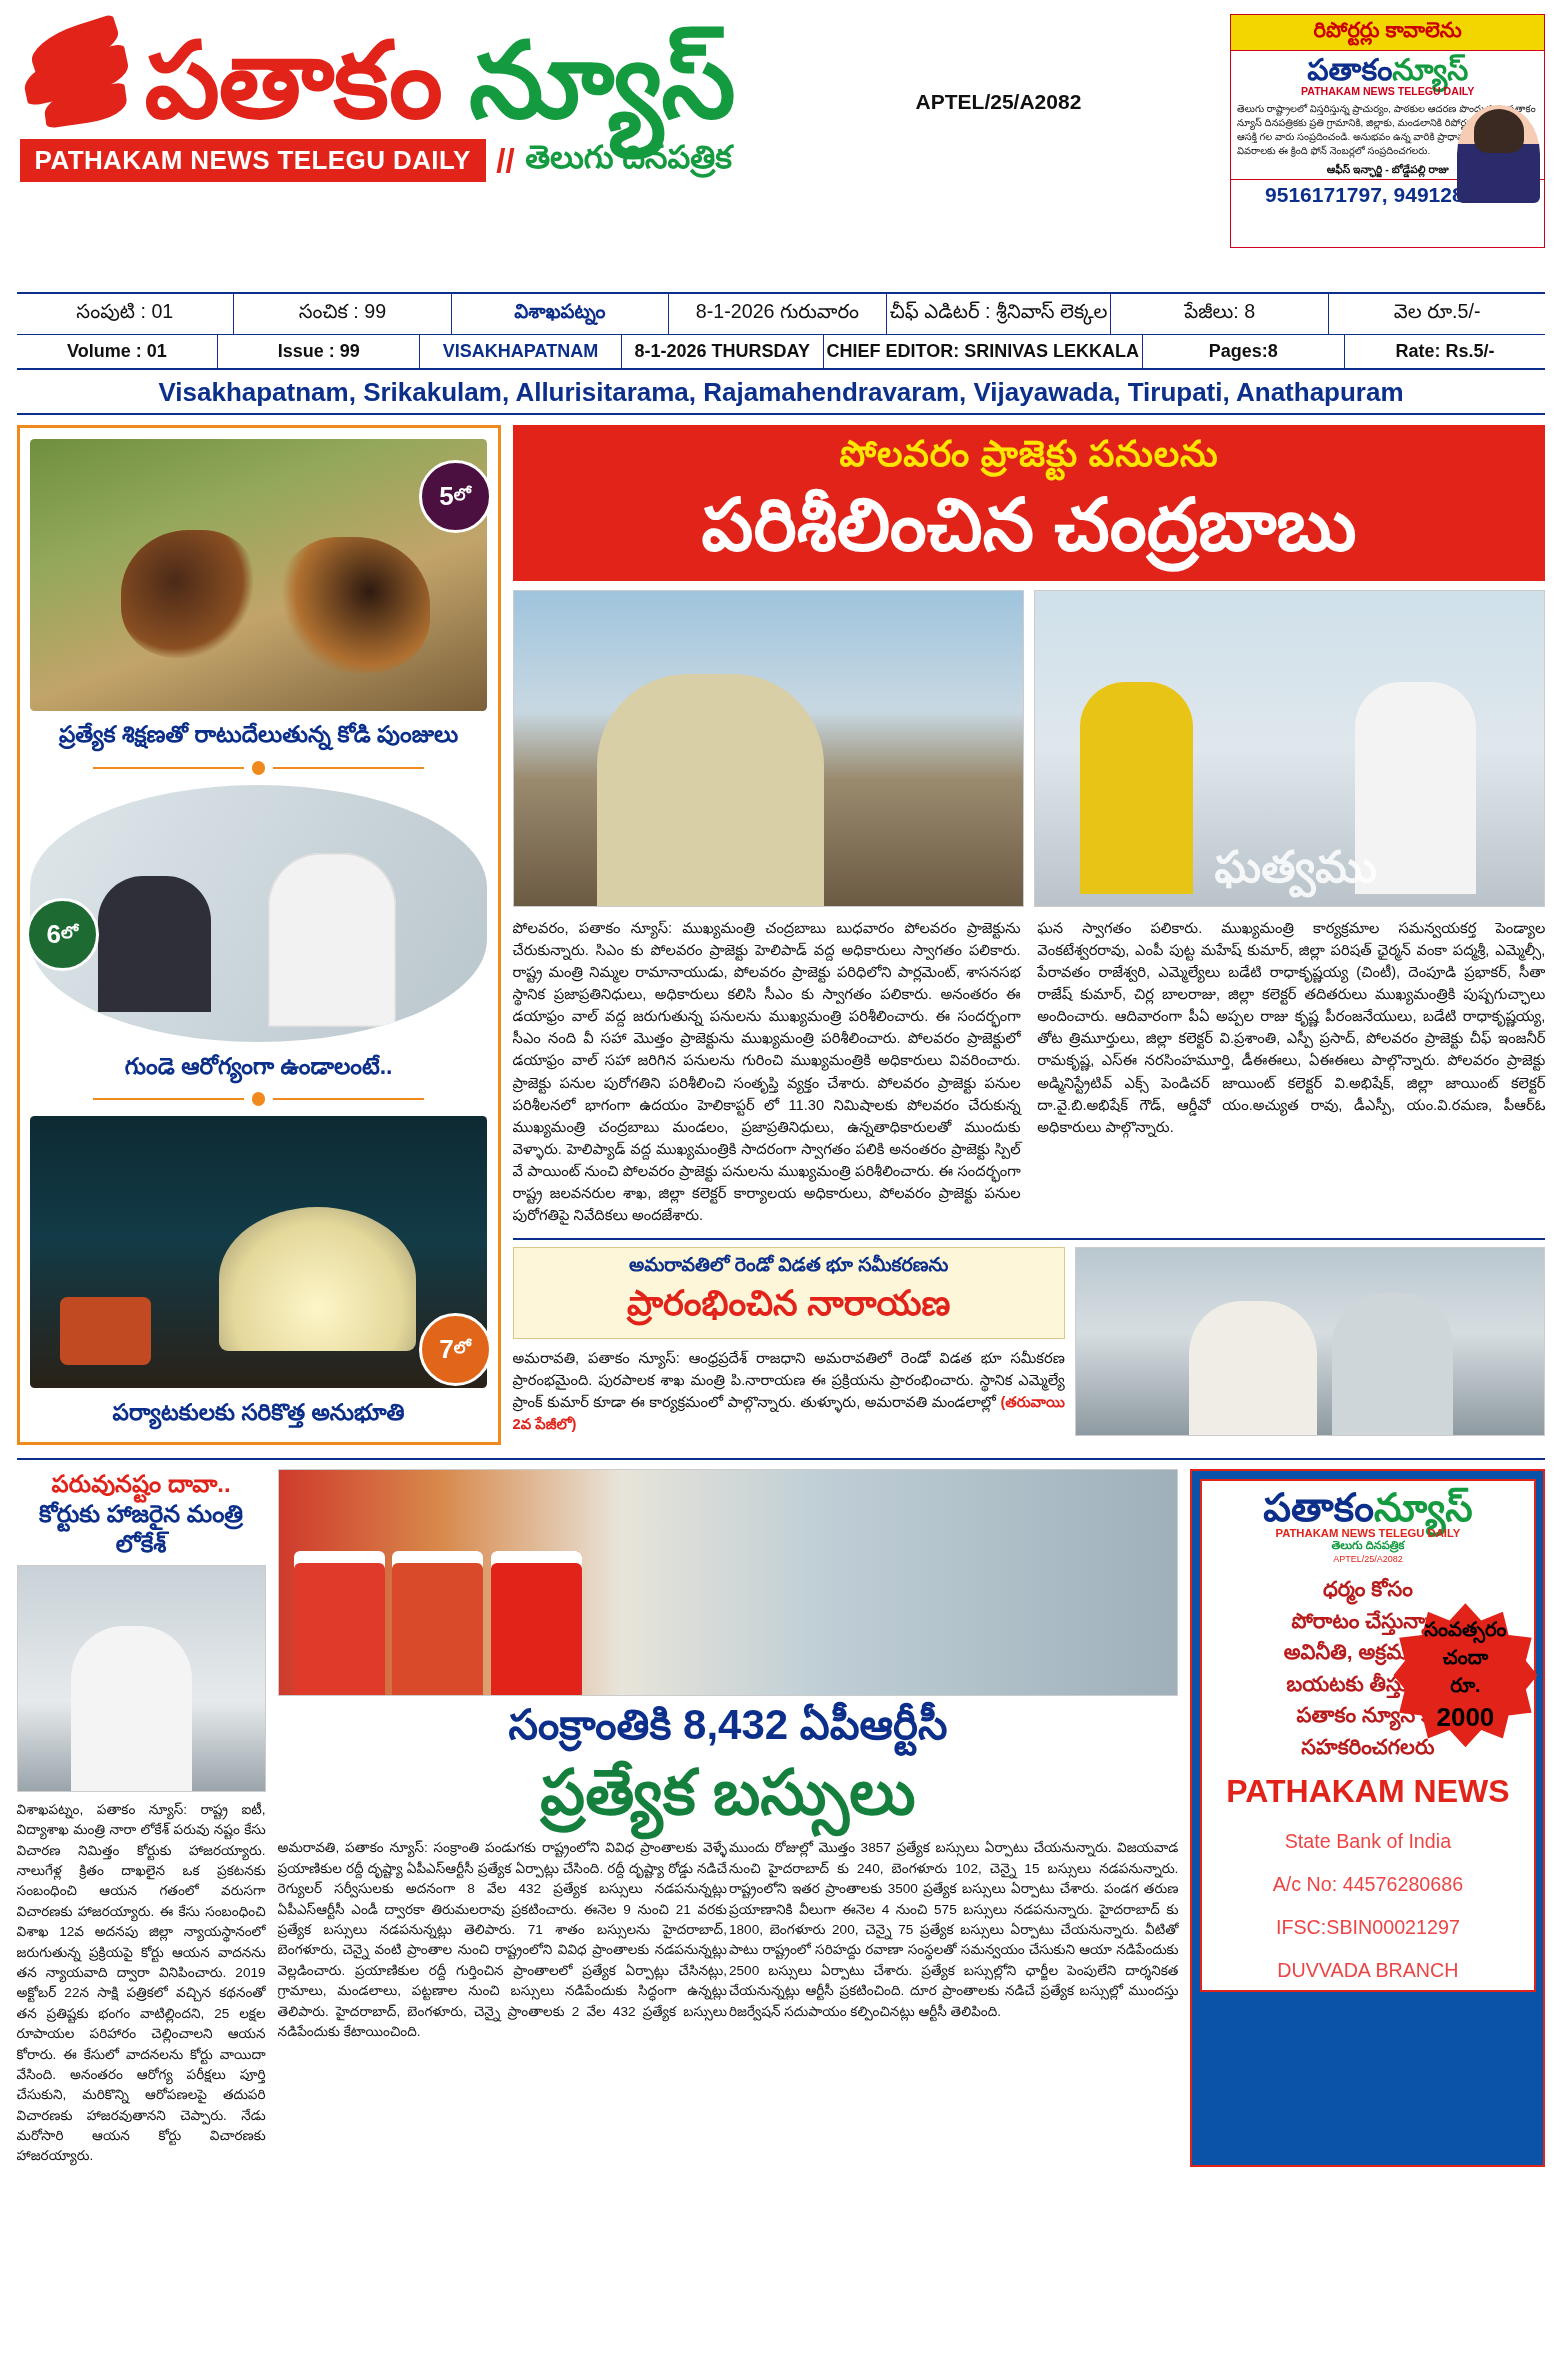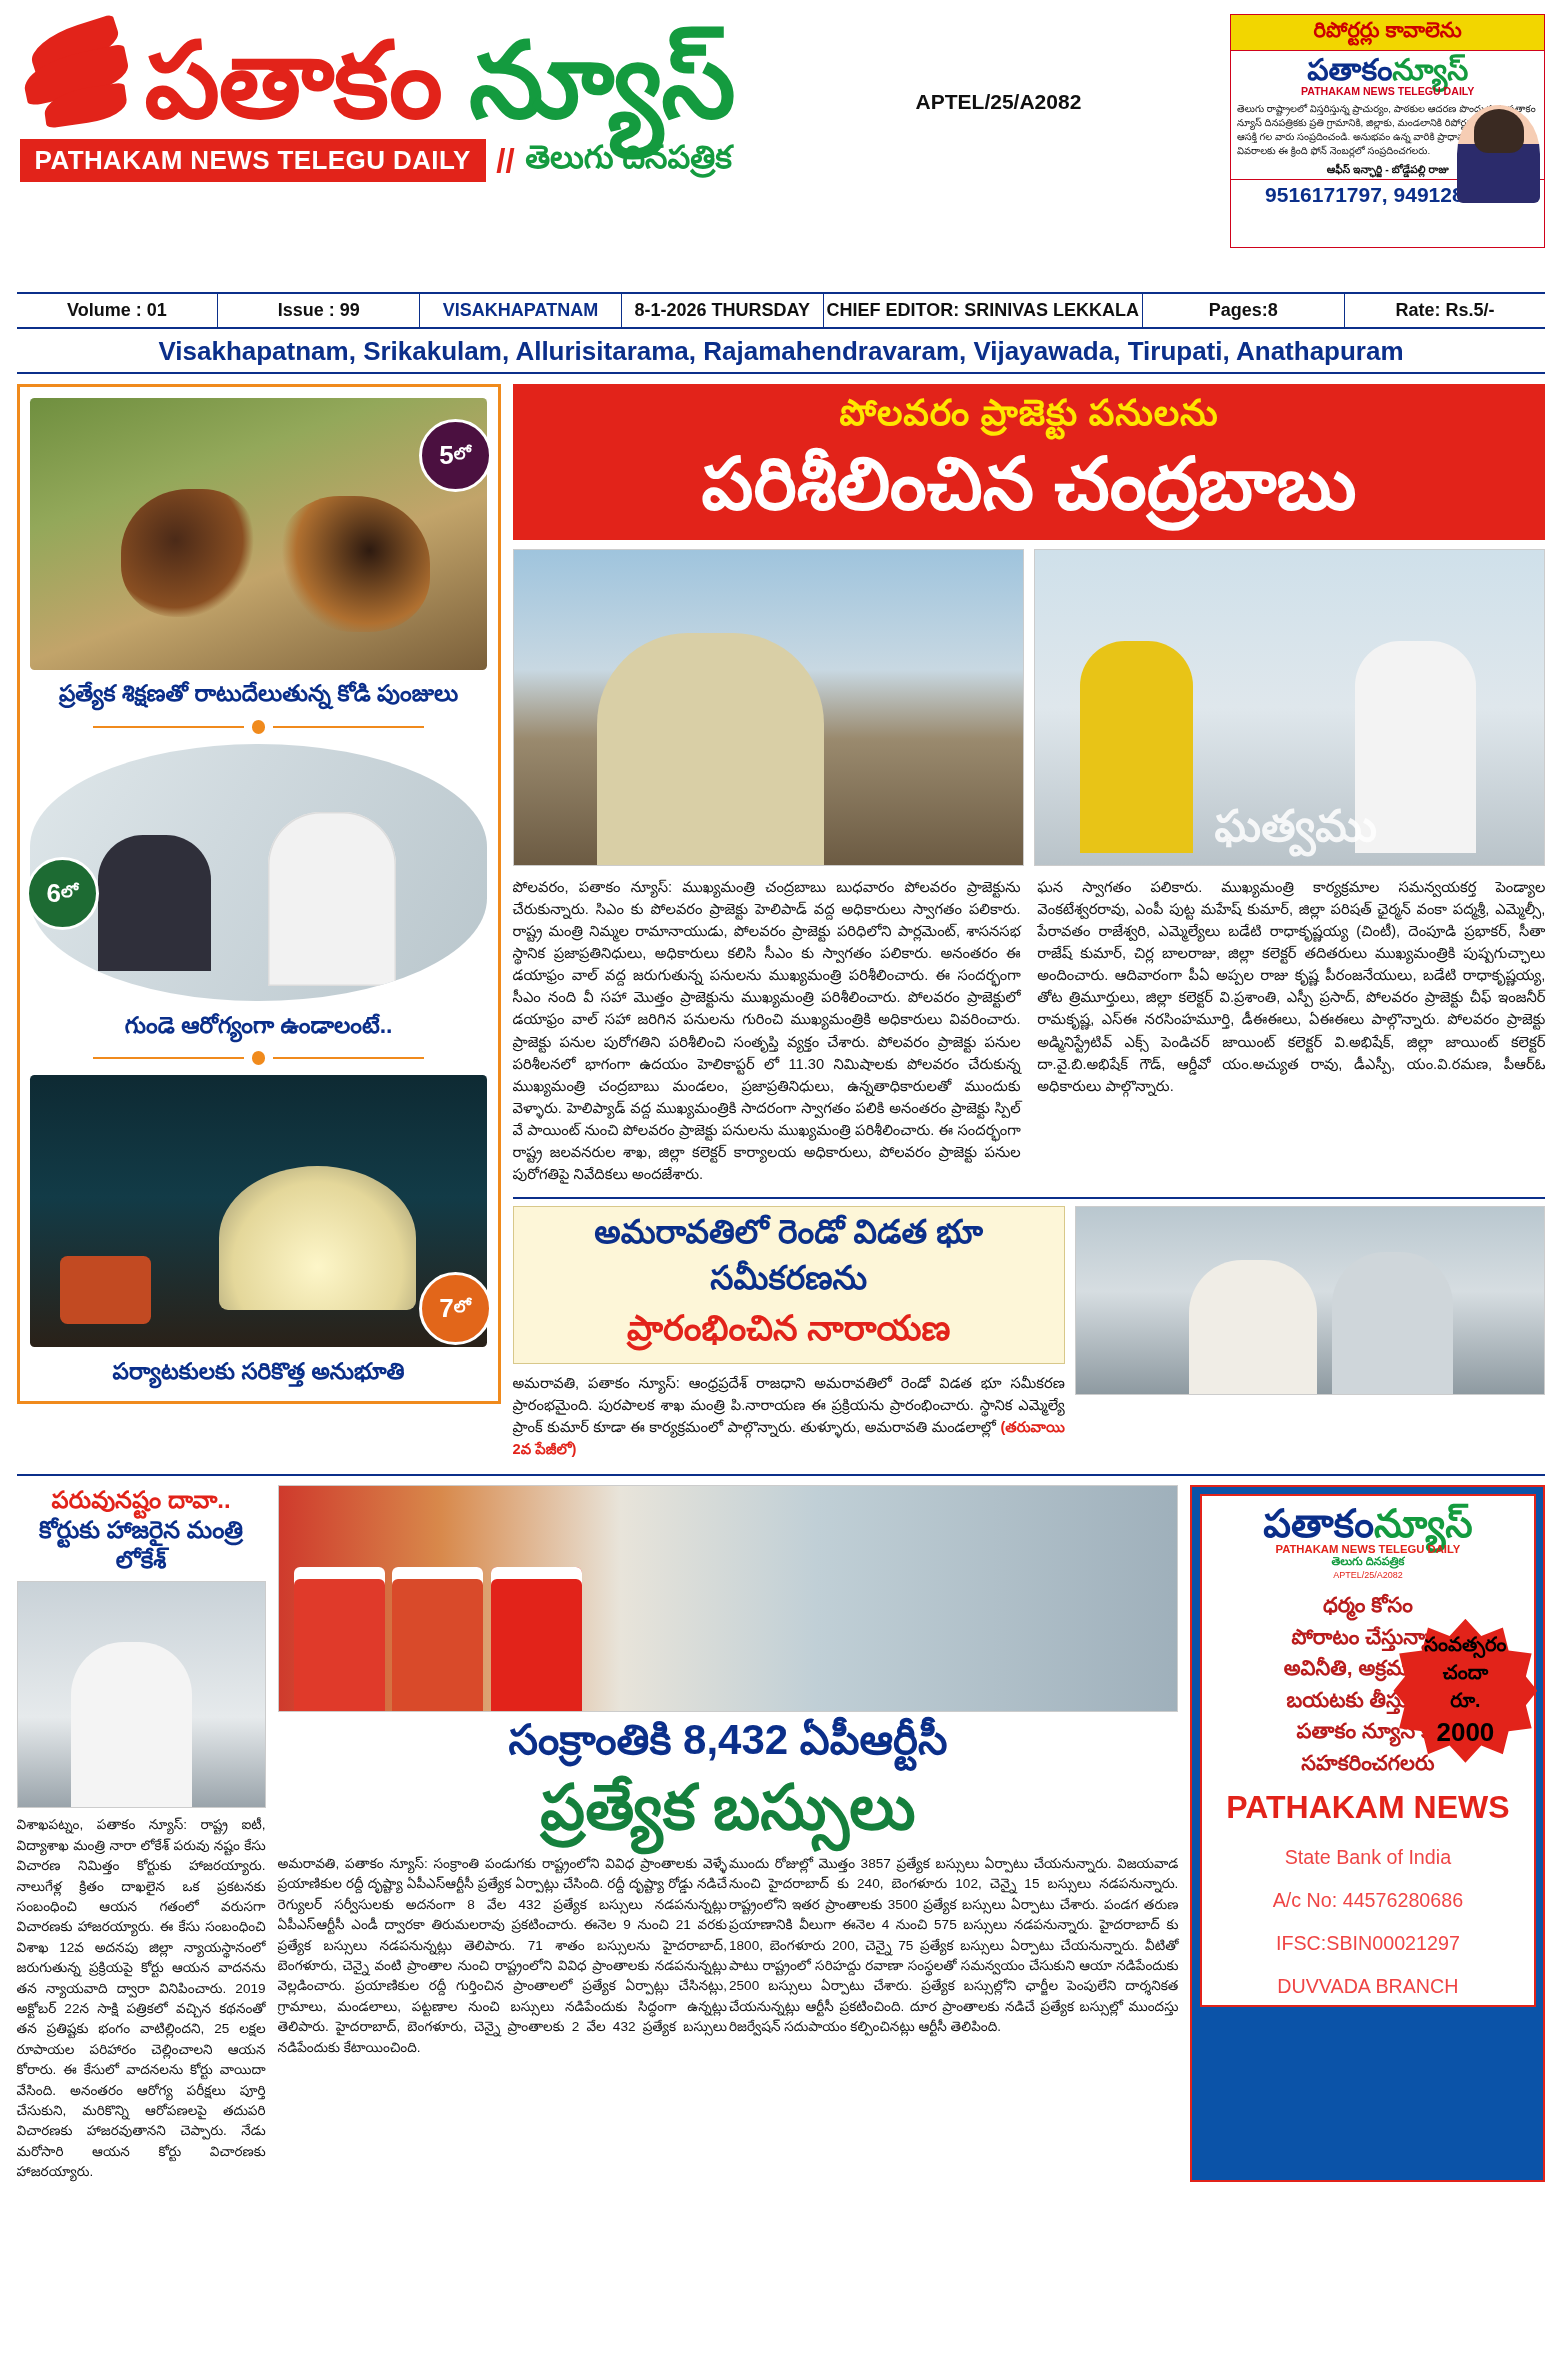--- a/index.html
+++ b/index.html
@@ -109,21 +109,21 @@
   .mp2:before { content:""; position:absolute; right:68px; top:91px; width:121px; height:212px; background:#f3f3f3; border-radius:45px 45px 0 0;}
   .mp-watermark { position:absolute; left:12px; right:0; bottom:3px; text-align:center; color:#fff; font-size:44px; font-weight:bold; opacity:.85; }
 
   .bodytext { display:flex; gap:16.6px; margin-top:10.6px; font-size:14.7px; line-height:1.5; text-align:justify; }
   .bodytext .c { flex:1; }
 
   
   .amaravati { display:flex; gap:10.6px; margin-top:12px; border-top:2.3px solid #0b2f8a; padding-top:7.6px;}
   .am-left { flex:1.18; }
   .am-head { background:#fdf6d8; border:1.5px solid #d8c88a; padding:6px 7.6px; text-align:center; }
-  .am-head .l1 { font-size:33px; font-weight:bold; color:#0b2f8a; }
+  .am-head .l1 { font-size:19px; font-weight:bold; color:#0b2f8a; }
   .am-head .l2 { font-size:35px; font-weight:bold; color:#e2231a; margin-top:3px;}
   .am-body { font-size:14.7px; line-height:1.5; text-align:justify; margin-top:7.6px;}
   .am-more { color:#e2231a; font-weight:bold; }
   .am-right { flex:1; height:189px; position:relative; overflow:hidden; border:0.8px solid #ccc;
     background:linear-gradient(#b9c7cf 0%, #d6dde1 45%, #8e9aa1 100%); }
   .am-right:after { content:""; position:absolute; left:113px; top:53px; width:128px; height:144px; background:#f0ede6; border-radius:53px 53px 0 0;}
   .am-right:before { content:""; position:absolute; right:91px; top:45px; width:121px; height:151px; background:#cfd6da; border-radius:53px 53px 0 0;}
 
   
   .bottom { display:flex; margin-top:13.6px; border-top:2.3px solid #0b2f8a; padding-top:9px; gap:12px; }
@@ -197,20 +197,29 @@
         <div class="lg2">PATHAKAM NEWS TELEGU DAILY</div>
       </div>
       <div class="mast-ad-body">తెలుగు రాష్ట్రాలలో విస్తరిస్తున్న ప్రాచుర్యం, పాఠకుల ఆదరణ పొందుతున్న పతాకం న్యూస్ దినపత్రికకు ప్రతి గ్రామానికి, జిల్లాకు, మండలానికి రిపోర్టర్లు కావాలెను. ఆసక్తి గల వారు సంప్రదించండి. అనుభవం ఉన్న వారికి ప్రాధాన్యత ఇవ్వబడును. వివరాలకు ఈ క్రింది ఫోన్ నెంబర్లలో సంప్రదించగలరు.</div>
       <div class="mast-ad-person"></div>
       <div class="mast-ad-foot">ఆఫీస్ ఇన్ఛార్జి - బోడ్డేపల్లి రాజు</div>
       <div class="mast-ad-phone">9516171797, 9491286902</div>
     </div>
   </div>
 
   <div class="infobar">
+    <div class="inforow te">
+      <div class="infocell">సంపుటి : 01</div>
+      <div class="infocell">సంచిక : 99</div>
+      <div class="infocell blue">విశాఖపట్నం</div>
+      <div class="infocell">8-1-2026 గురువారం</div>
+      <div class="infocell">చీఫ్ ఎడిటర్ : శ్రీనివాస్ లెక్కల</div>
+      <div class="infocell">పేజీలు: 8</div>
+      <div class="infocell">వెల రూ.5/-</div>
+    </div>
     <div class="inforow en">
       <div class="infocell">Volume : 01</div>
       <div class="infocell">Issue : 99</div>
       <div class="infocell blue">VISAKHAPATNAM</div>
       <div class="infocell">8-1-2026  THURSDAY</div>
       <div class="infocell">CHIEF EDITOR: SRINIVAS LEKKALA</div>
       <div class="infocell">Pages:8</div>
       <div class="infocell">Rate: Rs.5/-</div>
     </div>
   </div>

